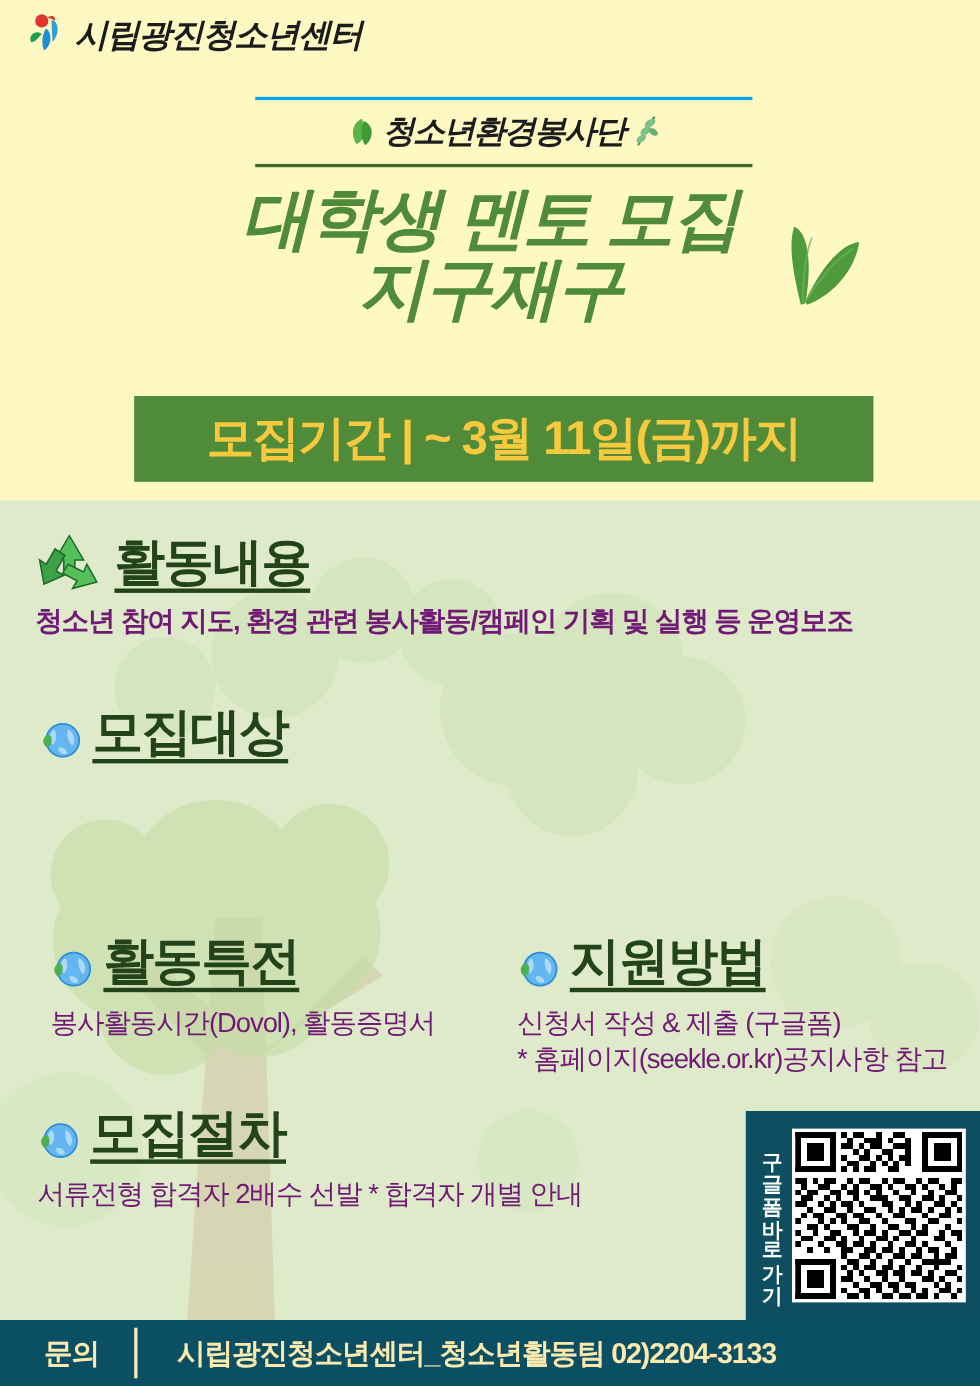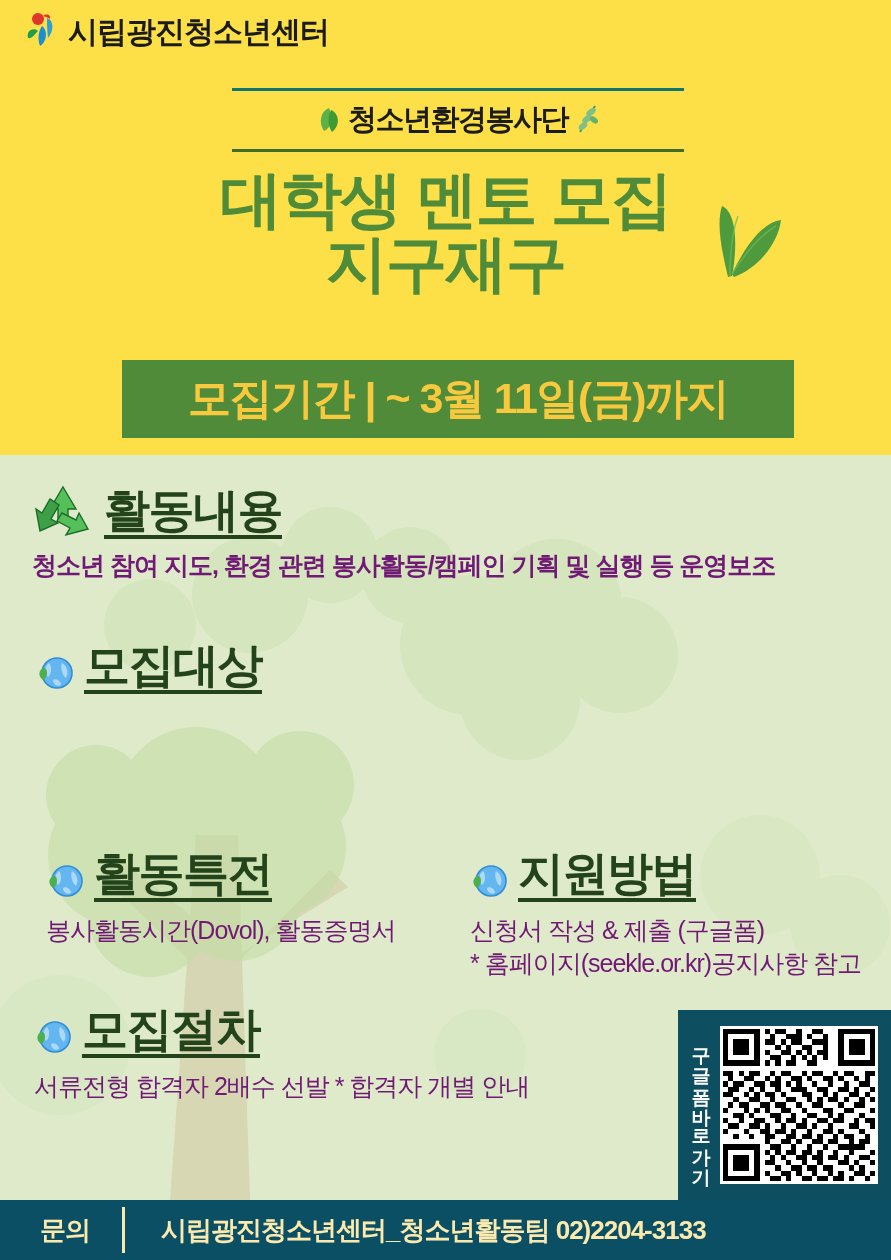--- a/index.html
+++ b/index.html
@@ -8,36 +8,36 @@
     font-family:"Liberation Sans","DejaVu Sans",sans-serif;
     background:#dfeacb;
     overflow:hidden;
     position:relative;
   }
   .poster { position:relative; width:891px; height:1260px; overflow:hidden; }
 
   
   .top-band {
     position:absolute; left:0; top:0; width:891px; height:455px;
-    background:#fde047; overflow:hidden;
+    background:#fef9c3; overflow:hidden;font-style:italic;
   }
   .logo-row {
     position:absolute; left:14px; top:8px;
     display:flex; align-items:center; gap:6px;
   }
   .logo-mark { width:48px; height:48px; position:relative; flex:0 0 auto; }
   .logo-text {
     font-size:30px; font-weight:700; color:#1b1b1b; letter-spacing:-1px;
     white-space:nowrap;
   }
 
   
   .subhead-wrap {
     position:absolute; left:232px; top:88px; width:452px;
-    border-top:3px solid #0f766e; border-bottom:3px solid #3f6b2b;
+    border-top:3px solid #0ea5e9; border-bottom:3px solid #3f6b2b;
     height:64px;
     display:flex; align-items:center; justify-content:center; gap:4px;
   }
   .subhead-text {
     font-size:29px; font-weight:700; color:#1c1c1c; letter-spacing:-1.5px;
     white-space:nowrap;
   }
   .leaf-left { width:28px; height:30px; flex:0 0 auto; }
   .leaf-right { width:28px; height:32px; flex:0 0 auto; }
 

